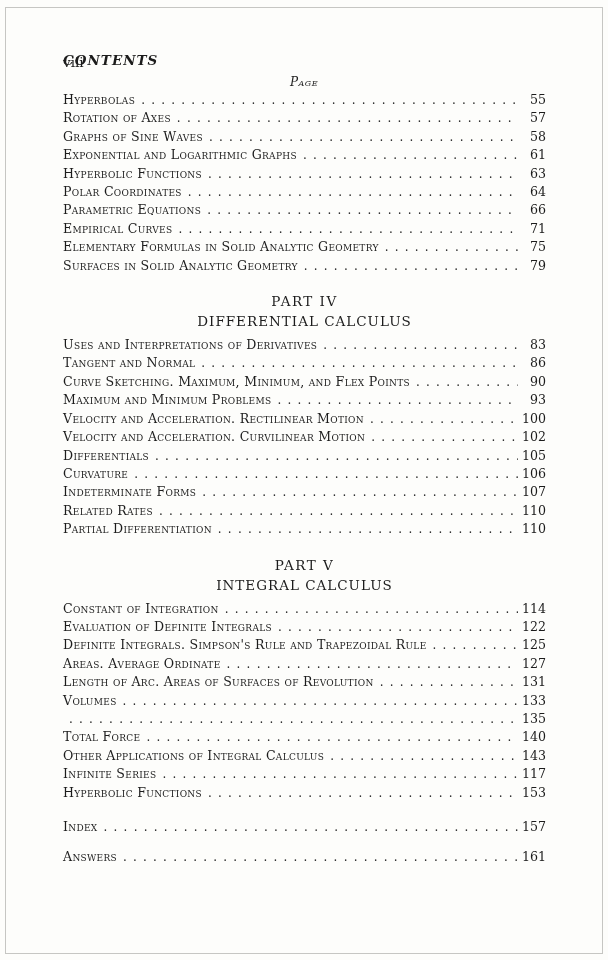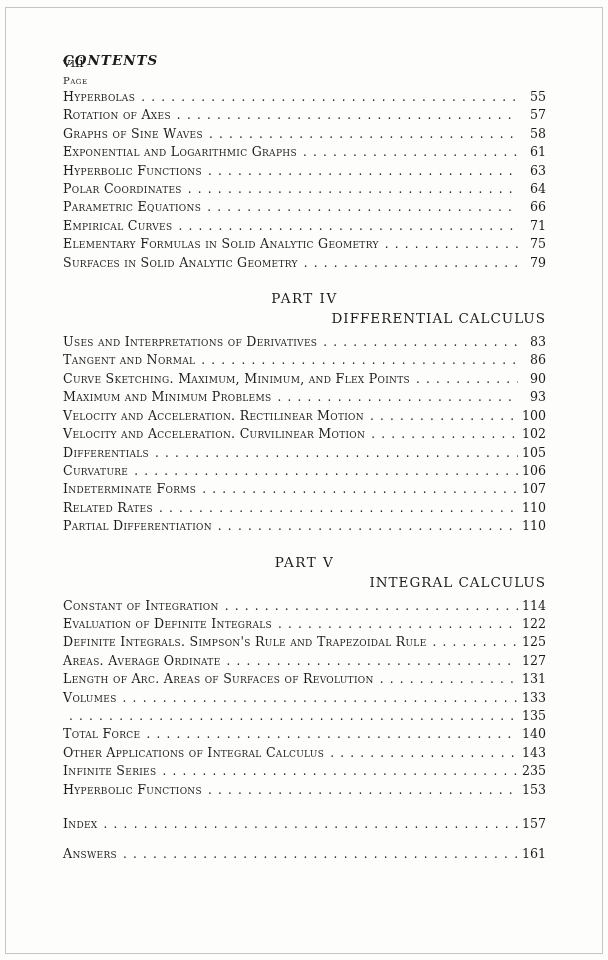--- a/index.html
+++ b/index.html
@@ -29,26 +29,27 @@
   }
   .contents-title {
     position: absolute; left: 0; right: 0;
     text-align: left;
     font-style: italic;
     font-weight: 700;
     font-size: 13.5px;
     letter-spacing: 1px;
   }
   .page-col-label {
-    text-align: left;
+    text-align: center;
     font-variant: small-caps;
-    font-size: 10px;
+    font-size: 12px;
     letter-spacing: .5px;
     margin: 3px 1px 2px 0;
     color: #222;
+    font-style: italic;
   }
   .entry {
     display: flex;
     align-items: baseline;
     line-height: 17.4px;
     font-size: 12.6px;
   }
   .entry .title {
     font-variant: small-caps;
     letter-spacing: .3px;
@@ -68,21 +69,21 @@
   }
   .pagenum { min-width: 26px; text-align: right; }
   .part-heading {
     text-align: center;
     font-size: 13.5px;
     letter-spacing: 1.5px;
     margin-top: 16px;
     line-height: 20px;
   }
   .part-subtitle {
-    text-align: right;
+    text-align: center;
     font-size: 13.5px;
     letter-spacing: 1px;
     line-height: 20px;
     margin-bottom: 5px;
   }
   .section.spaced { margin-top: 16px; }
   .section.spaced .entry + .entry { margin-top: 12px; justify-content: center; }
 </style>
 </head>
 <body>
@@ -250,21 +251,21 @@
           <span class="pagenum">140</span>
         </div>
         <div class="entry">
           <span class="title">Other Applications of Integral Calculus</span>
           <span class="leader"></span>
           <span class="pagenum">143</span>
         </div>
         <div class="entry">
           <span class="title">Infinite Series</span>
           <span class="leader"></span>
-          <span class="pagenum">235</span>
+          <span class="pagenum">117</span>
         </div>
         <div class="entry">
           <span class="title">Hyperbolic Functions</span>
           <span class="leader"></span>
           <span class="pagenum">153</span>
         </div>
       </div>
       <div class="section spaced">
         <div class="entry">
           <span class="title">Index</span>

